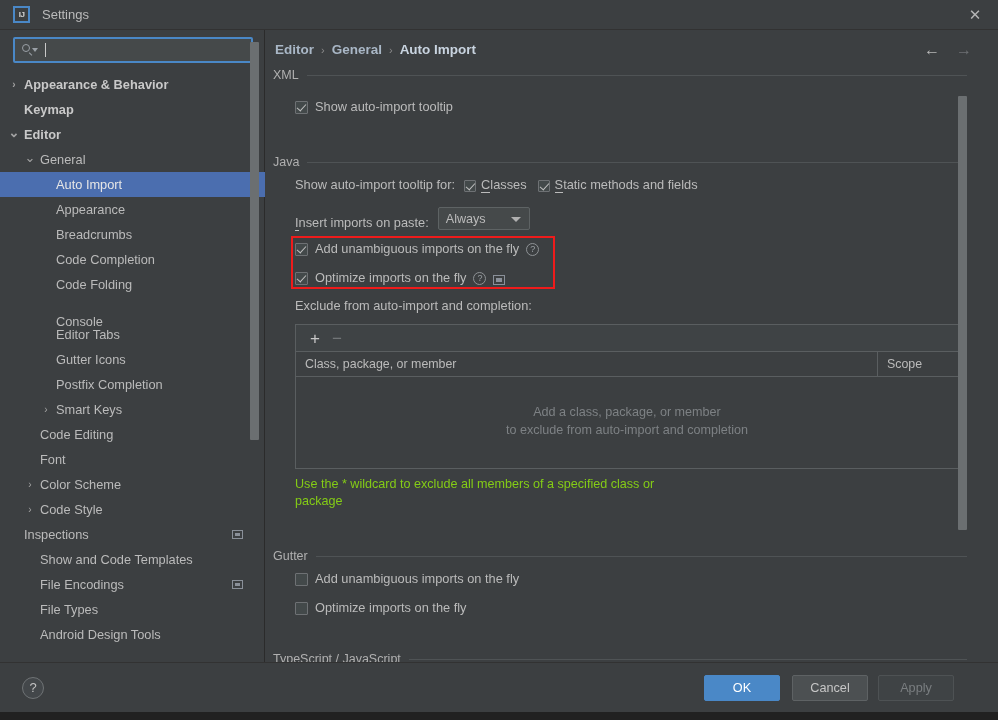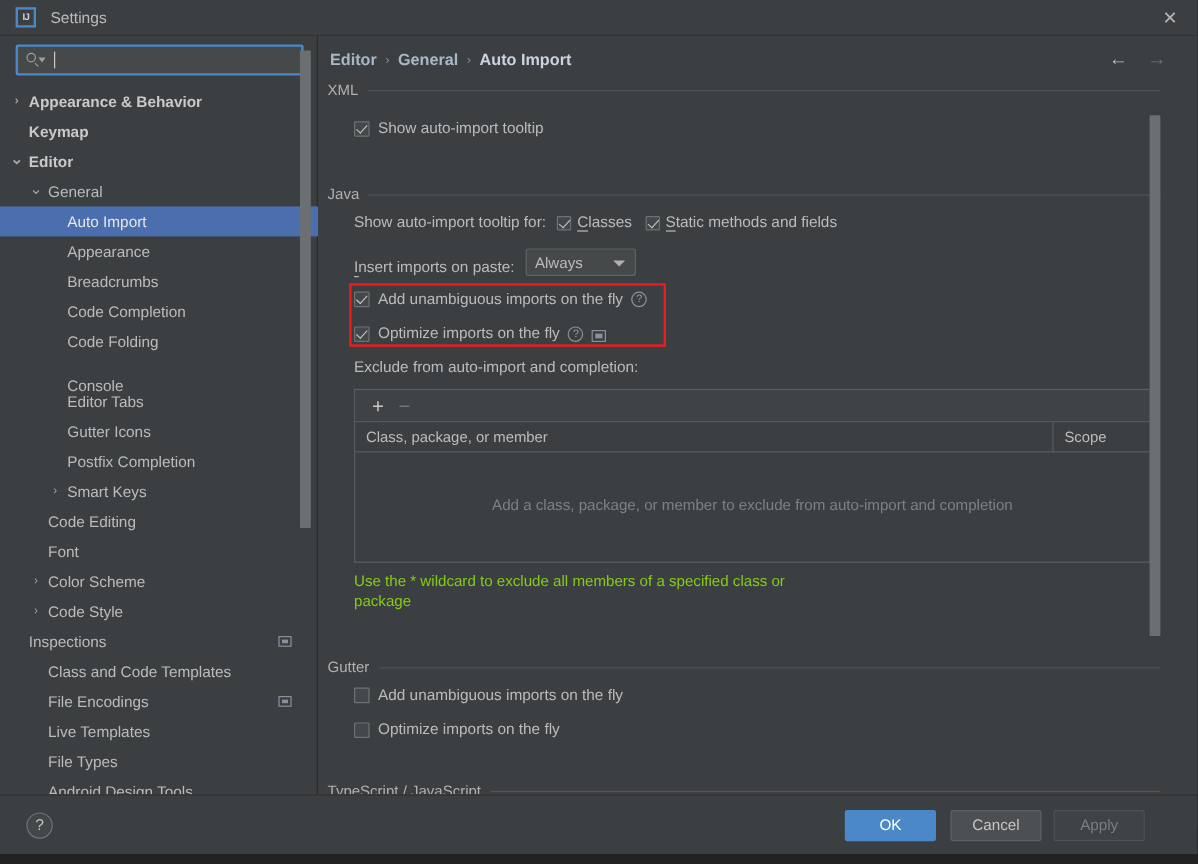--- a/index.html
+++ b/index.html
@@ -227,21 +227,21 @@
   .excl-head {
     height: 25px; display: flex; align-items: center;
     border-bottom: 1px solid #5a5e60;
     font-size: 12.4px; color: #bbbbbb;
     background: #3c3f41;
   }
   .excl-head .c1 { flex: 1; padding-left: 9px; }
   .excl-head .divider { width: 1px; height: 25px; background: #5a5e60; }
   .excl-head .c2 { width: 80px; padding-left: 9px; }
   .excl-empty {
-    display: flex; flex-direction: row; align-items: center; justify-content: center;
+    display: flex; flex-direction: column; align-items: center; justify-content: center;
     color: #7d8184; font-size: 12.6px; gap: 4px;
     height: 88px;
   }
   .hint {
     position: absolute; font-size: 12.6px; color: #84cc16; line-height: 17px;
   }
 
   .sb-thumb-right {
     position: absolute; left: 958px; top: 66px; width: 9px; height: 434px;
     background: #6b6f71; border-radius: 1px;
@@ -359,28 +359,25 @@
           </div>
           <div class="tree-item">
             <span class="chev" style="left: 24px;">›</span>
             <span style="margin-left: 40px;">Code Style</span>
           </div>
           <div class="tree-item">
             <span style="margin-left: 24px;">Inspections</span>
             <span class="badge"></span>
           </div>
           <div class="tree-item">
-            <span style="margin-left: 40px;">Class and Code Templates</span>
+            <span style="margin-left: 40px;">Show and Code Templates</span>
           </div>
           <div class="tree-item">
             <span style="margin-left: 40px;">File Encodings</span>
             <span class="badge"></span>
-          </div>
-          <div class="tree-item">
-            <span style="margin-left: 40px;">Live Templates</span>
           </div>
           <div class="tree-item">
             <span style="margin-left: 40px;">File Types</span>
           </div>
           <div class="tree-item">
             <span style="margin-left: 40px;">Android Design Tools</span>
           </div>
         </div>
 
       <div class="sb-track-left"></div>

